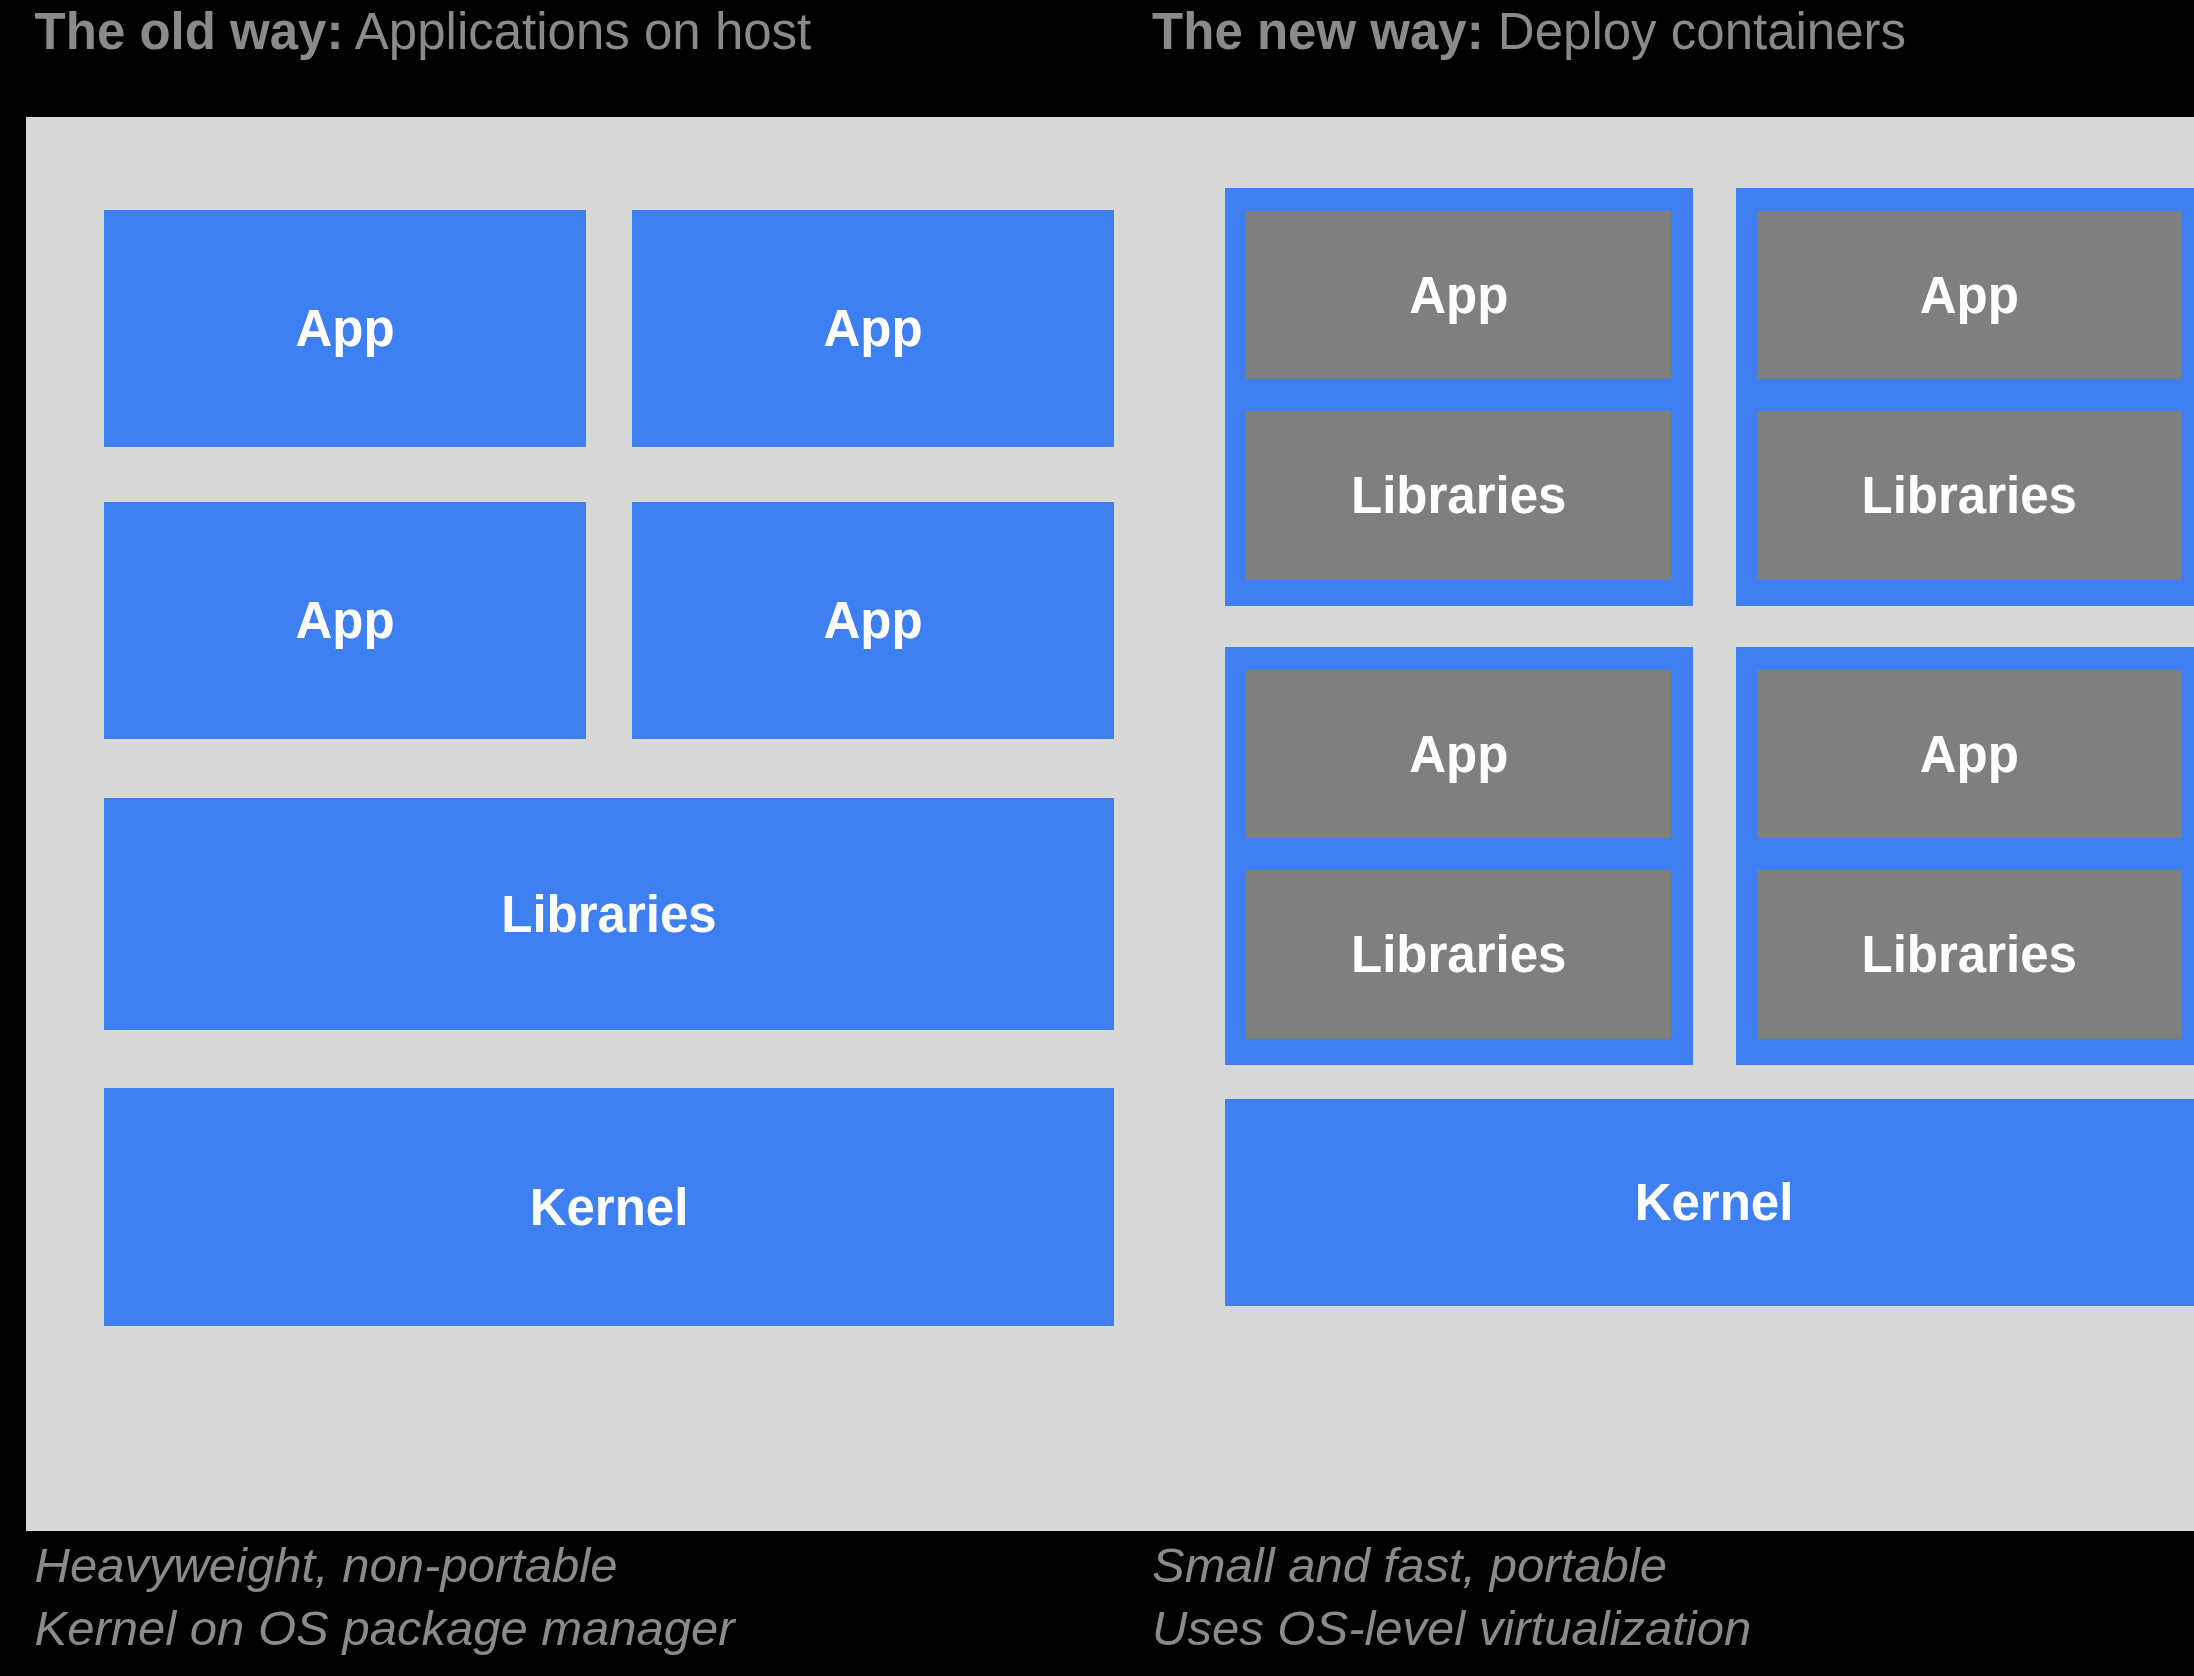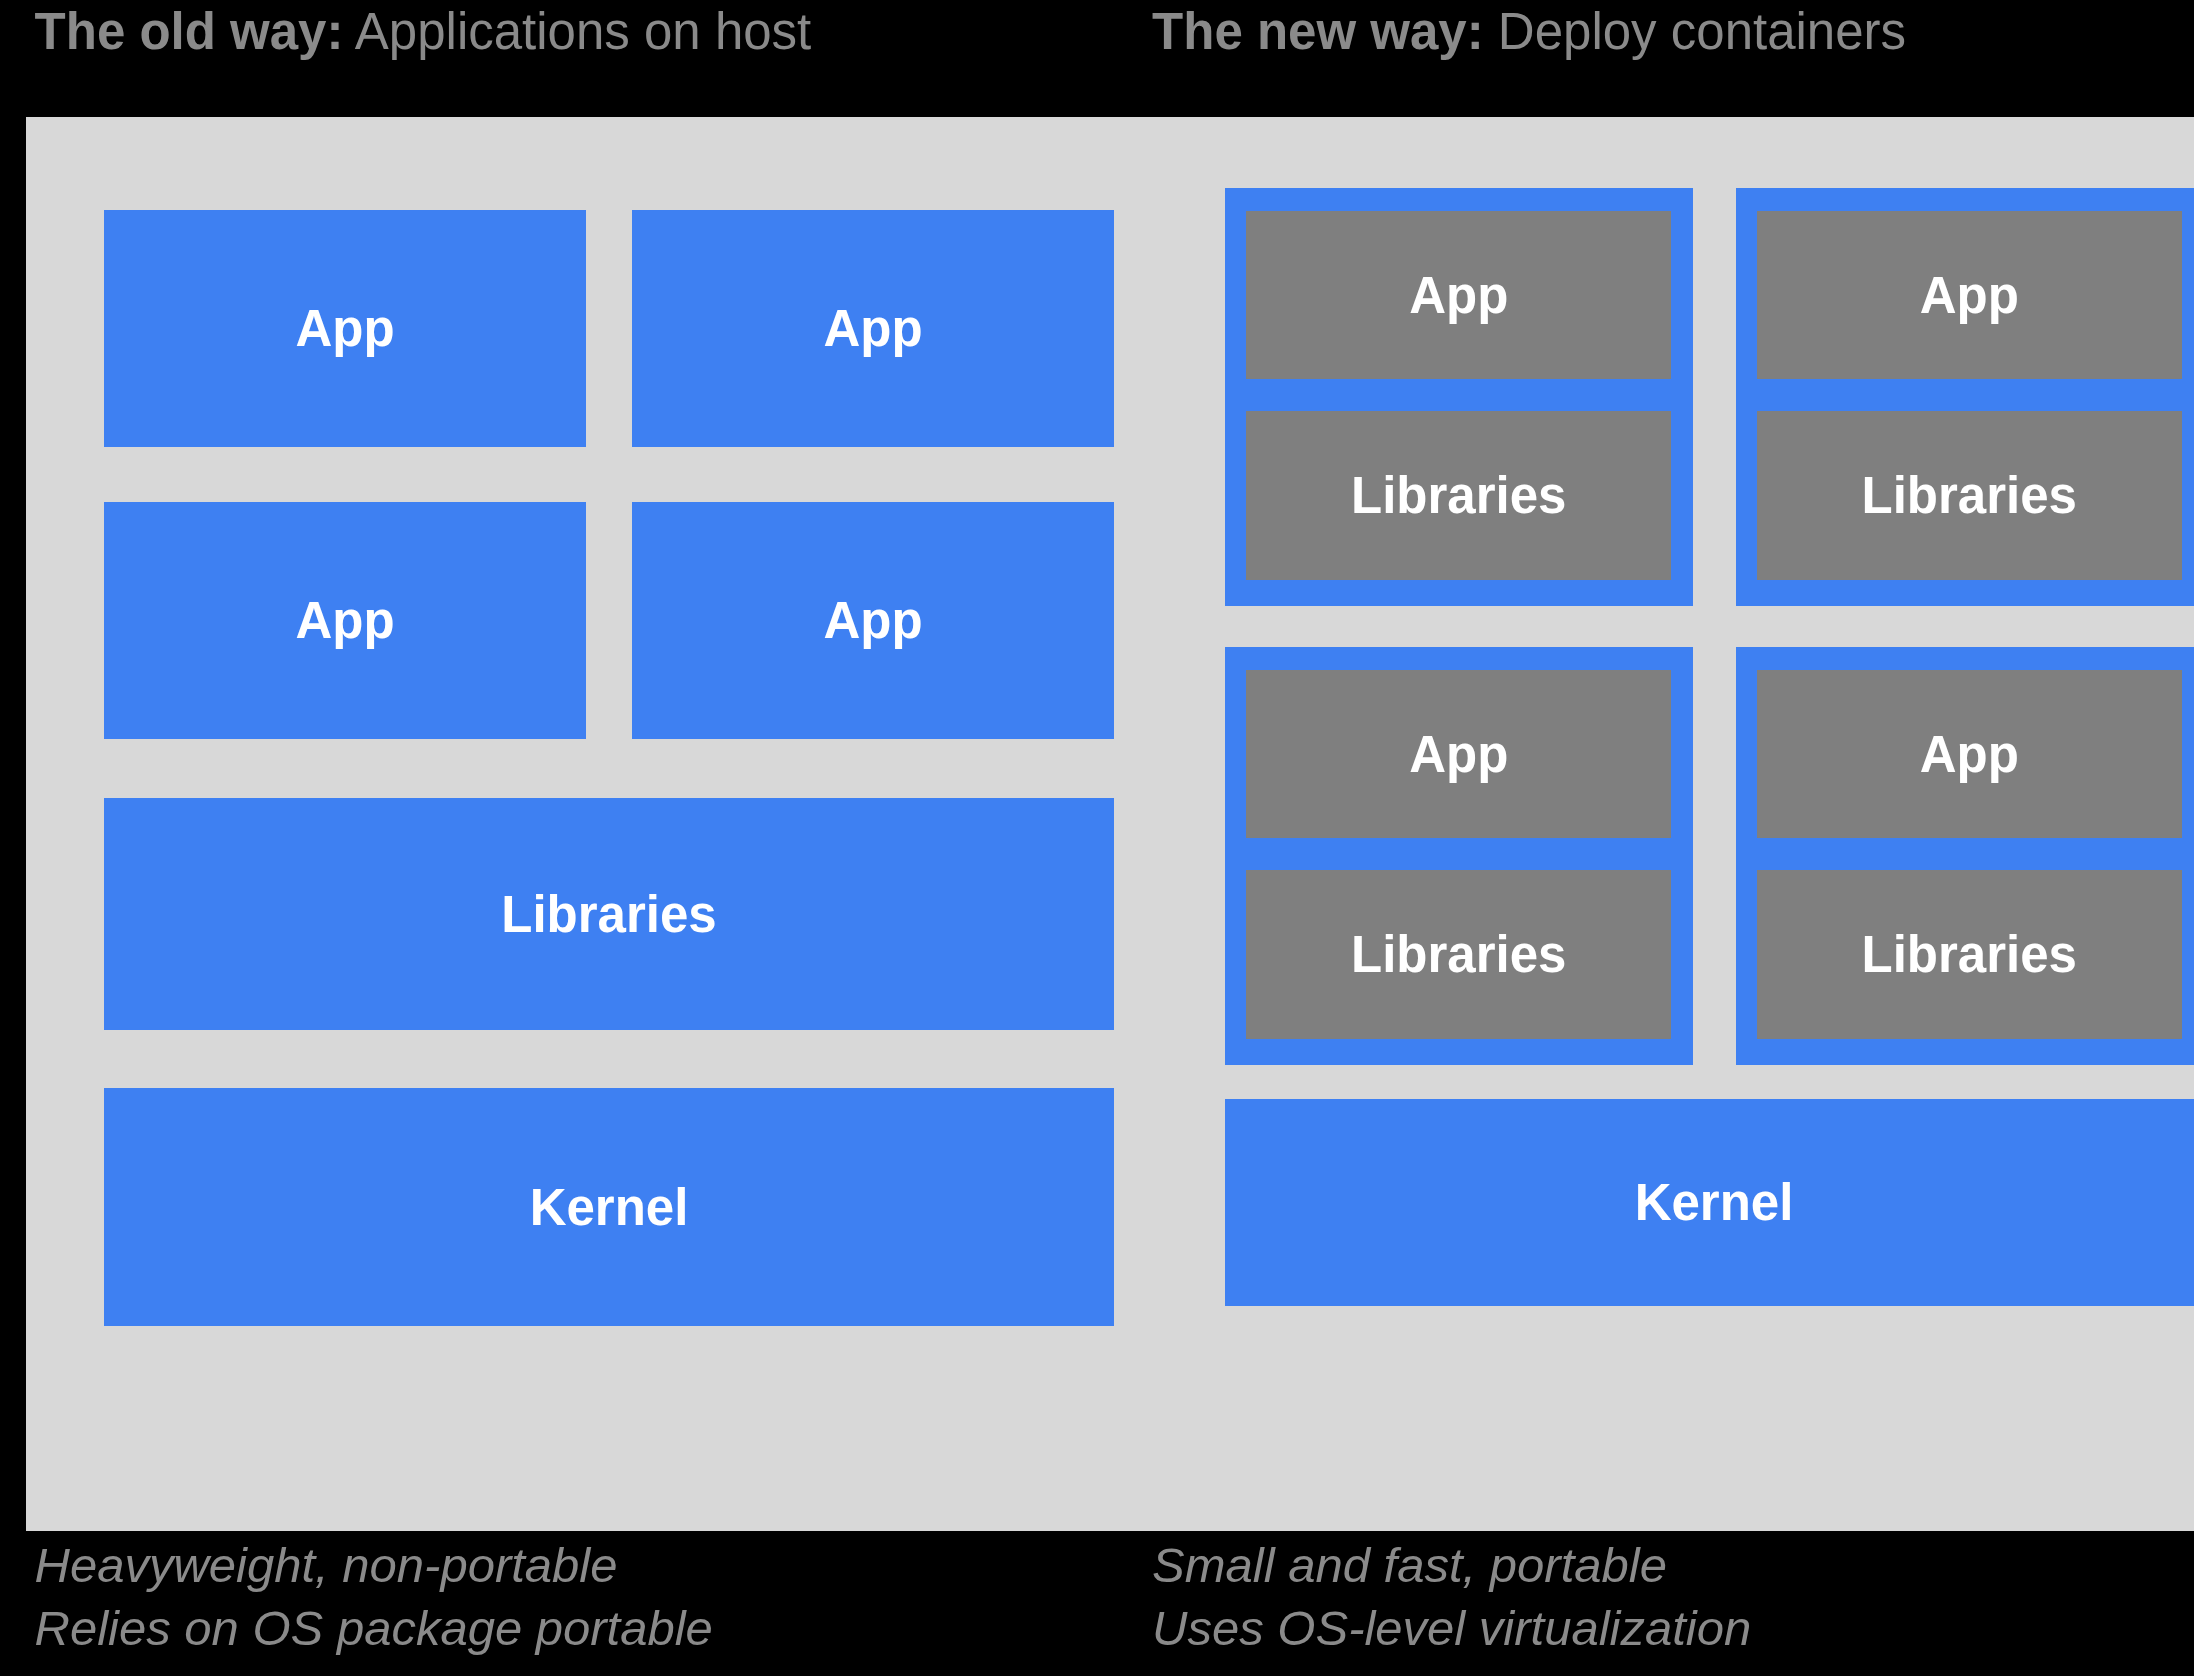--- a/index.html
+++ b/index.html
@@ -114,21 +114,21 @@
     <div class="app-row app-row-2">
       <div class="block app-block">App</div>
       <div class="block app-block">App</div>
     </div>
     <div class="block lib-left">Libraries</div>
     <div class="block kernel-left">Kernel</div>
   </div>
 
   <div class="caption">
     <div>Heavyweight, non-portable</div>
-    <div>Relies on OS package portable</div>
+    <div>Kernel on OS package manager</div>
   </div>
 </div>
 
 <div class="column" id="col-right">
   <div class="diagram-title">
     <span class="title-bold">The new way:</span><span class="title-rest"> Deploy containers</span>
   </div>
 
   <div class="panel panel-right">
     <div class="container-grid">

